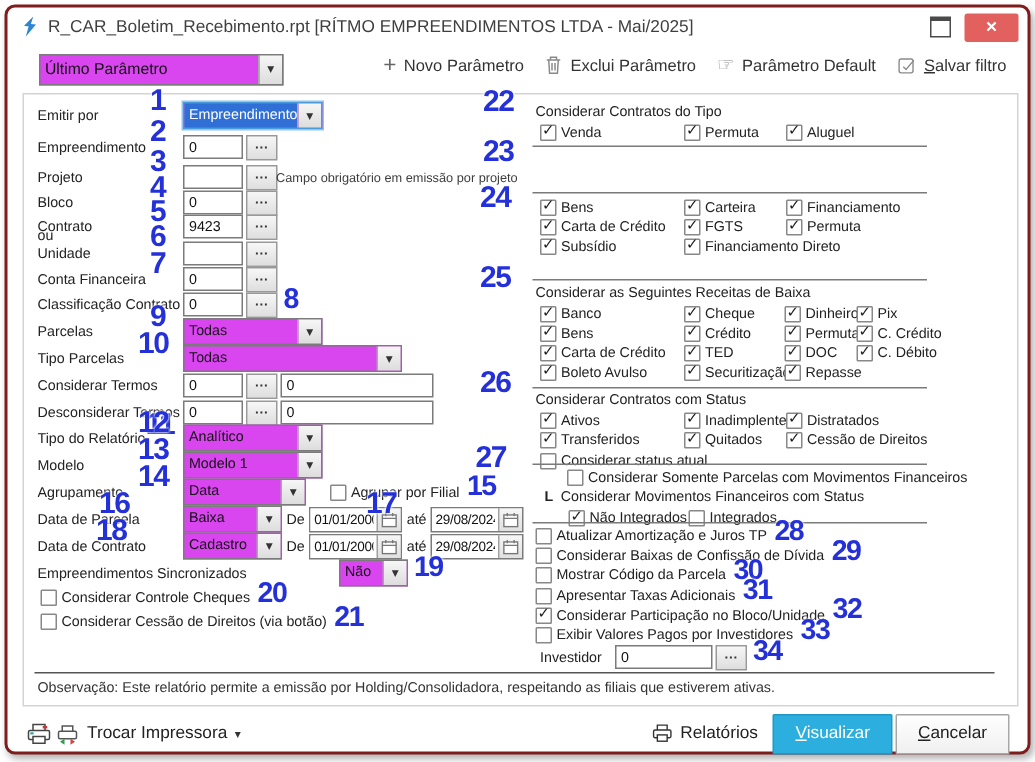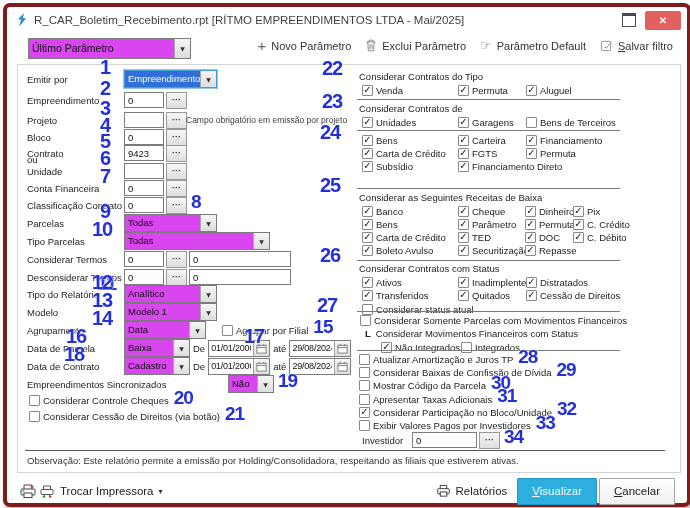--- a/index.html
+++ b/index.html
@@ -3,21 +3,21 @@
 <meta charset="utf-8">
 <style>
   html,body{margin:0;padding:0;}
   body{
     width:690px;height:508px;position:relative;overflow:hidden;
     background:#ffffff;font-family:"Liberation Sans",sans-serif;
     -webkit-font-smoothing:antialiased;
   }
   .dialog{
     position:absolute;left:3px;top:3px;width:680px;height:496px;
-    background:#fff;border:4px solid #7f1d1d;border-radius:7px;
+    background:#fff;border:2px solid #7f1d1d;border-radius:7px;
     box-shadow:2px 3px 5px rgba(0,0,0,.3);
   }
   
   .titlebar{position:absolute;left:0;top:0;right:0;height:26px;display:flex;align-items:center;padding:0 6px 0 10px;gap:7px;}
   .title{font-size:11.5px;color:#3f3f3f;white-space:nowrap;}
   .win-btns{margin-left:auto;display:flex;align-items:center;gap:9px;}
   .restore{width:12px;height:10px;border:1px solid #4a4a4a;border-top:3px solid #4a4a4a;background:#fff;}
   .closebtn{width:36px;height:19px;background:#e2605e;border-radius:2px;color:#fff;
     font-size:10px;font-weight:bold;display:flex;align-items:center;justify-content:center;cursor:default;}
   
@@ -371,37 +371,20 @@
           <span class="cbx-lbl">Permuta</span>
         </label>
         <label class="cbx-item">
           <span class="cbx checked"></span>
           <span class="cbx-lbl">Aluguel</span>
         </label>
       </div>
   </div>
   <div class="sep" style="left:350px;top:92px"></div>
 
-  <div class="group" style="left:352px;top:96px">
-    <div class="gtitle">Considerar Contratos de</div>
-    <div class="cbx-grid g3" style="margin-left:3px">
-        <label class="cbx-item">
-          <span class="cbx checked"></span>
-          <span class="cbx-lbl">Unidades</span>
-        </label>
-        <label class="cbx-item">
-          <span class="cbx checked"></span>
-          <span class="cbx-lbl">Garagens</span>
-        </label>
-        <label class="cbx-item">
-          <span class="cbx"></span>
-          <span class="cbx-lbl">Bens de Terceiros</span>
-        </label>
-      </div>
-  </div>
   <div class="sep" style="left:350px;top:123px"></div>
 
   <div class="group" style="left:352px;top:127px">
     <div class="cbx-grid g3" style="margin-left:3px">
         <label class="cbx-item">
           <span class="cbx checked"></span>
           <span class="cbx-lbl">Bens</span>
         </label>
         <label class="cbx-item">
           <span class="cbx checked"></span>
@@ -453,21 +436,21 @@
         <label class="cbx-item">
           <span class="cbx checked"></span>
           <span class="cbx-lbl">Pix</span>
         </label>
         <label class="cbx-item">
           <span class="cbx checked"></span>
           <span class="cbx-lbl">Bens</span>
         </label>
         <label class="cbx-item">
           <span class="cbx checked"></span>
-          <span class="cbx-lbl">Parâmetro</span>
+          <span class="cbx-lbl">Crédito</span>
         </label>
         <label class="cbx-item">
           <span class="cbx checked"></span>
           <span class="cbx-lbl">Permuta</span>
         </label>
         <label class="cbx-item">
           <span class="cbx checked"></span>
           <span class="cbx-lbl">C. Crédito</span>
         </label>
         <label class="cbx-item">
@@ -533,21 +516,21 @@
     <div style="margin-left:3px;margin-top:1px">
         <label class="cbx-item">
           <span class="cbx"></span>
           <span class="cbx-lbl">Considerar status atual</span>
         </label>
       </div>
   </div>
   <div class="sep" style="left:350px;top:304px"></div>
 
   <div class="group" style="left:352px;top:307px">
-    <div style="margin-left:1px">
+    <div style="margin-left:21px">
         <label class="cbx-item">
           <span class="cbx"></span>
           <span class="cbx-lbl">Considerar Somente Parcelas com Movimentos Financeiros</span>
         </label>
       </div>
     <div style="display:flex;gap:5px;margin-left:6px;height:12px;align-items:center">
       <span class="cbx-lbl" style="font-weight:bold">L</span>
       <span class="cbx-lbl">Considerar Movimentos Financeiros com Status</span>
     </div>
     <div class="cbx-grid" style="grid-template-columns:80px auto;margin-left:22px;margin-top:2px">

